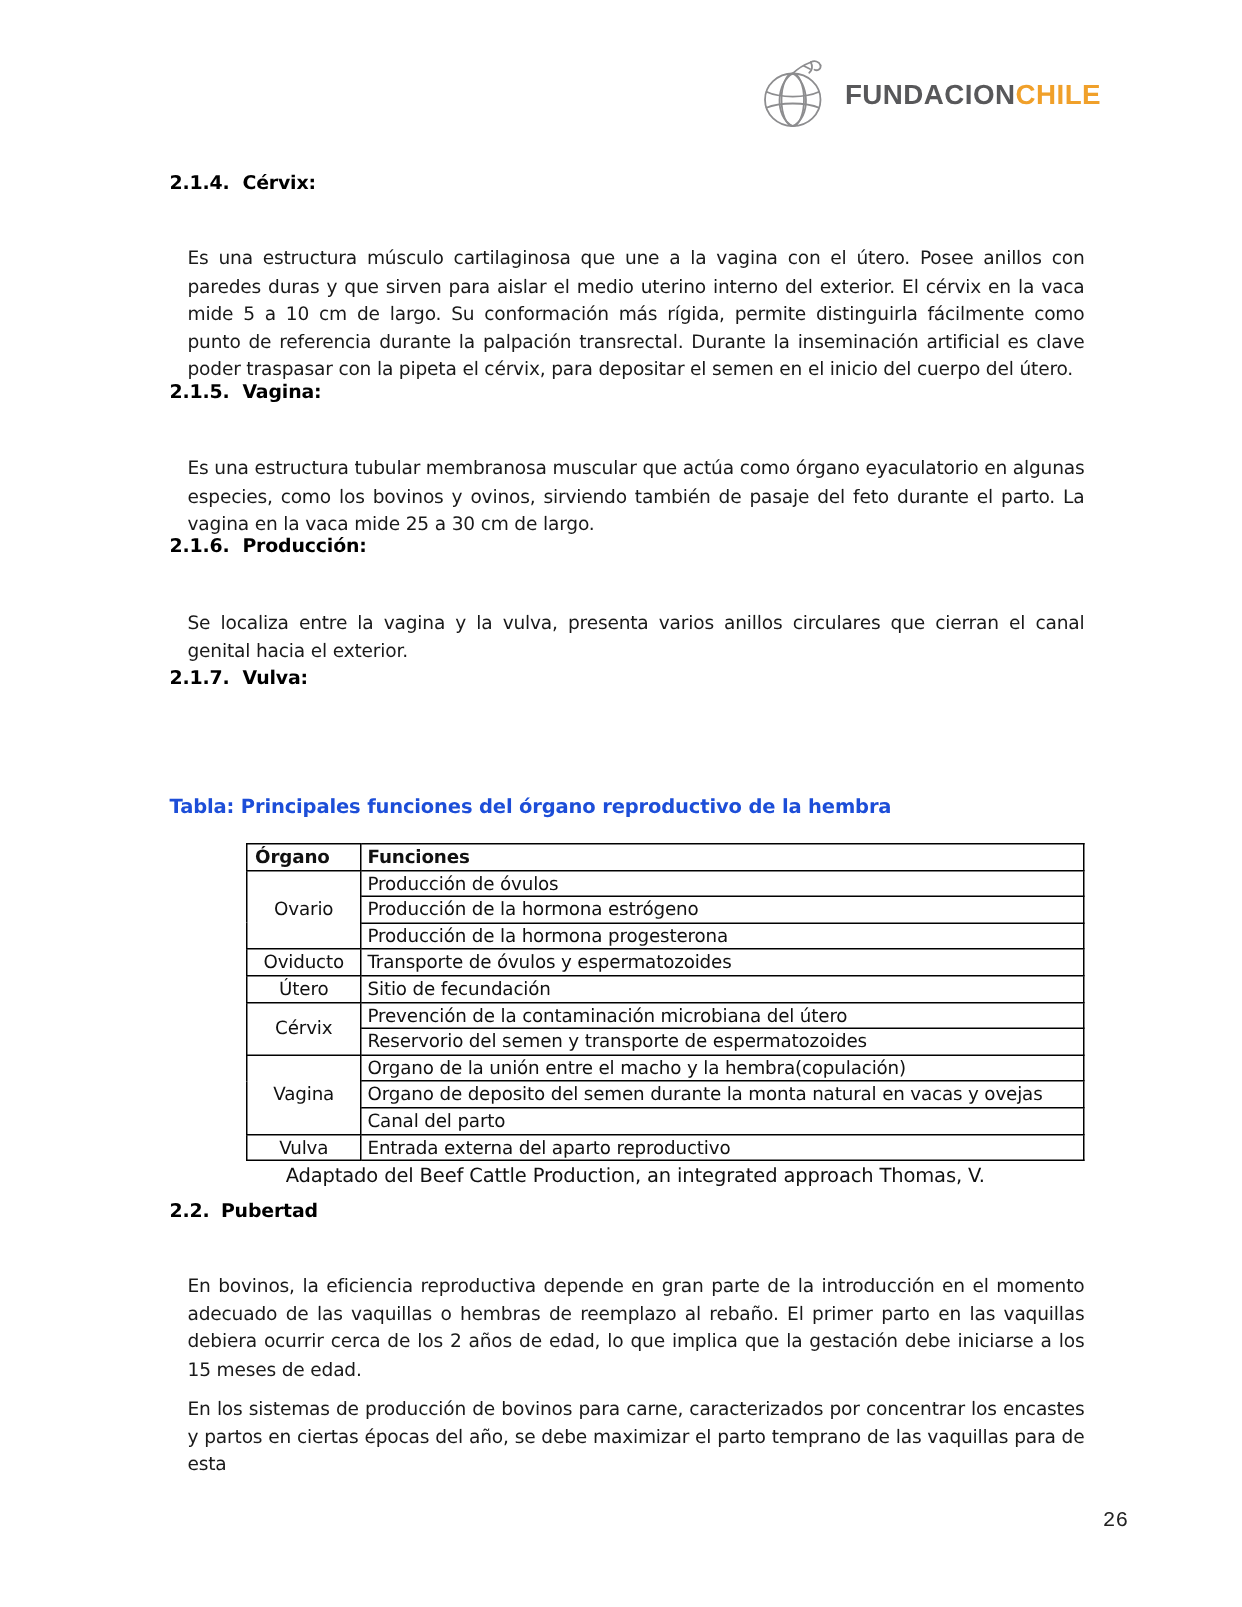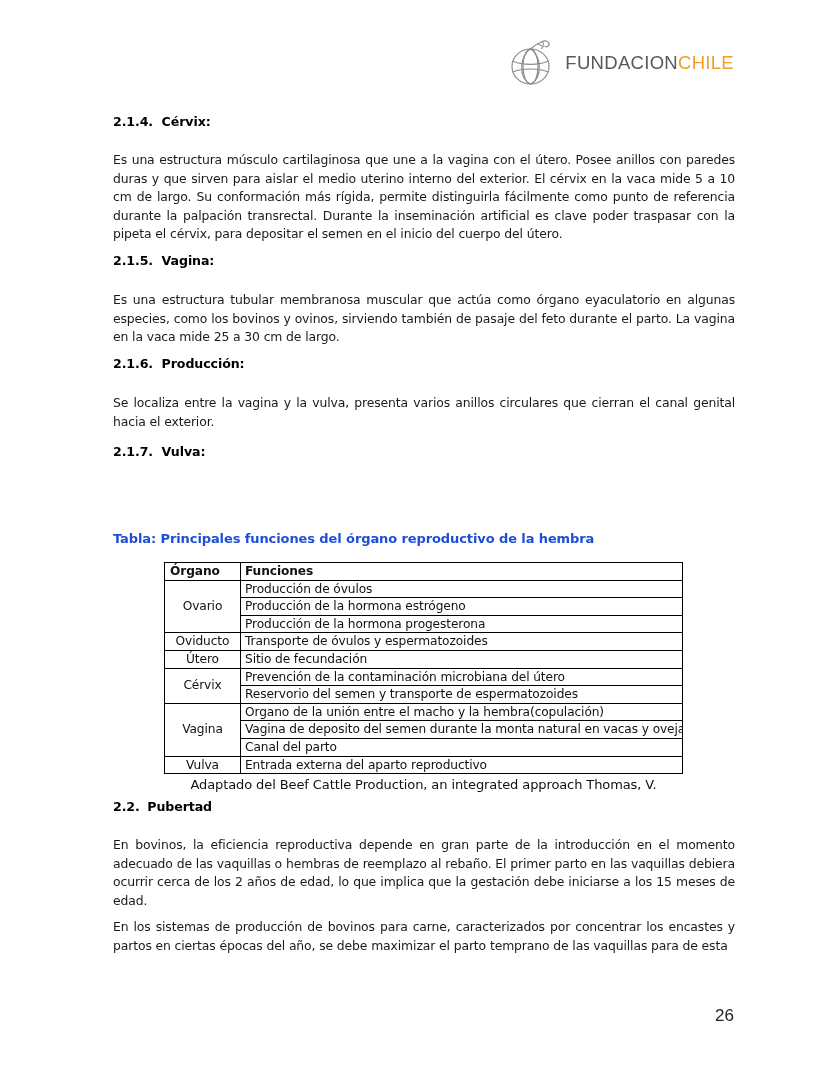--- a/index.html
+++ b/index.html
@@ -21,20 +21,21 @@
   }
 
   
   .header {
     position: absolute;
     top: 38px;
     right: 94px;
     display: flex;
     align-items: center;
     gap: 6px;
+    font-weight: bold;
   }
   .logo-mark {
     width: 52px;
     height: 50px;
     flex: 0 0 auto;
   }
   .logo-text {
     font-family: "Liberation Sans", sans-serif;
     font-size: 18.5px;
     letter-spacing: 0.3px;
@@ -53,42 +54,42 @@
     letter-spacing: -0.1px;
     white-space: pre;
   }
 
   p.para {
     font-family: "DejaVu Sans", sans-serif;
     font-size: 12.4px;
     line-height: 18.6px;
     text-align: justify;
     color: #1a1a1a;
-    margin: 0;
+    margin: 12px;
     letter-spacing: -0.12px;
   }
 
   
   .blk { position: absolute; left: 113px; width: 622px; }
 
   
   .table-caption {
     font-family: "DejaVu Sans", sans-serif;
     font-size: 13px;
     font-weight: bold;
     color: #1d4ed8;
     letter-spacing: -0.1px;
   }
   table.repro {
     border-collapse: collapse;
     font-family: "DejaVu Sans", sans-serif;
     font-size: 12.2px;
     color: #111111;
     table-layout: fixed;
-    width: 519px;
+    width: 559px;
     border: 1.4px solid #000;
   }
   table.repro th,
   table.repro td {
     border: 1.1px solid #000;
     padding: 0px 4px;
     height: 16.6px;
     line-height: 16.6px;
     vertical-align: middle;
     letter-spacing: -0.1px;
@@ -108,24 +109,24 @@
   .table-source {
     font-family: "DejaVu Sans", sans-serif;
     font-size: 13px;
     color: #111111;
     text-align: center;
     letter-spacing: -0.1px;
   }
 
   .page-number {
     position: absolute;
-    right: 94px;
+    right: 76px;
     top: 1006px;
-    font-family: Liberation Sans, sans-serif;
-    font-size: 17px;
+    font-family: Liberation Mono, monospace;
+    font-size: 14px;
     color: #222222;
   }
 </style>
 </head>
 <body>
 
 <div class="page">
 
   <div class="header">
     <svg class="logo-mark" viewBox="0 0 104 100">
@@ -214,21 +215,21 @@
         </tr>
         <tr>
           <td class="c-func">Reservorio del semen y transporte de espermatozoides</td>
         </tr>
 
         <tr>
           <td class="c-organ" rowspan="3">Vagina</td>
           <td class="c-func">Organo de la unión entre el macho y la hembra(copulación)</td>
         </tr>
         <tr>
-          <td class="c-func">Vagina de deposito del semen durante la monta natural en vacas y ovejas</td>
+          <td class="c-func">Organo de deposito del semen durante la monta natural en vacas y ovejas</td>
         </tr>
         <tr>
           <td class="c-func">Canal del parto</td>
         </tr>
 
         <tr>
           <td class="c-organ">Vulva</td>
           <td class="c-func">Entrada externa del aparto reproductivo</td>
         </tr>
       </tbody>

